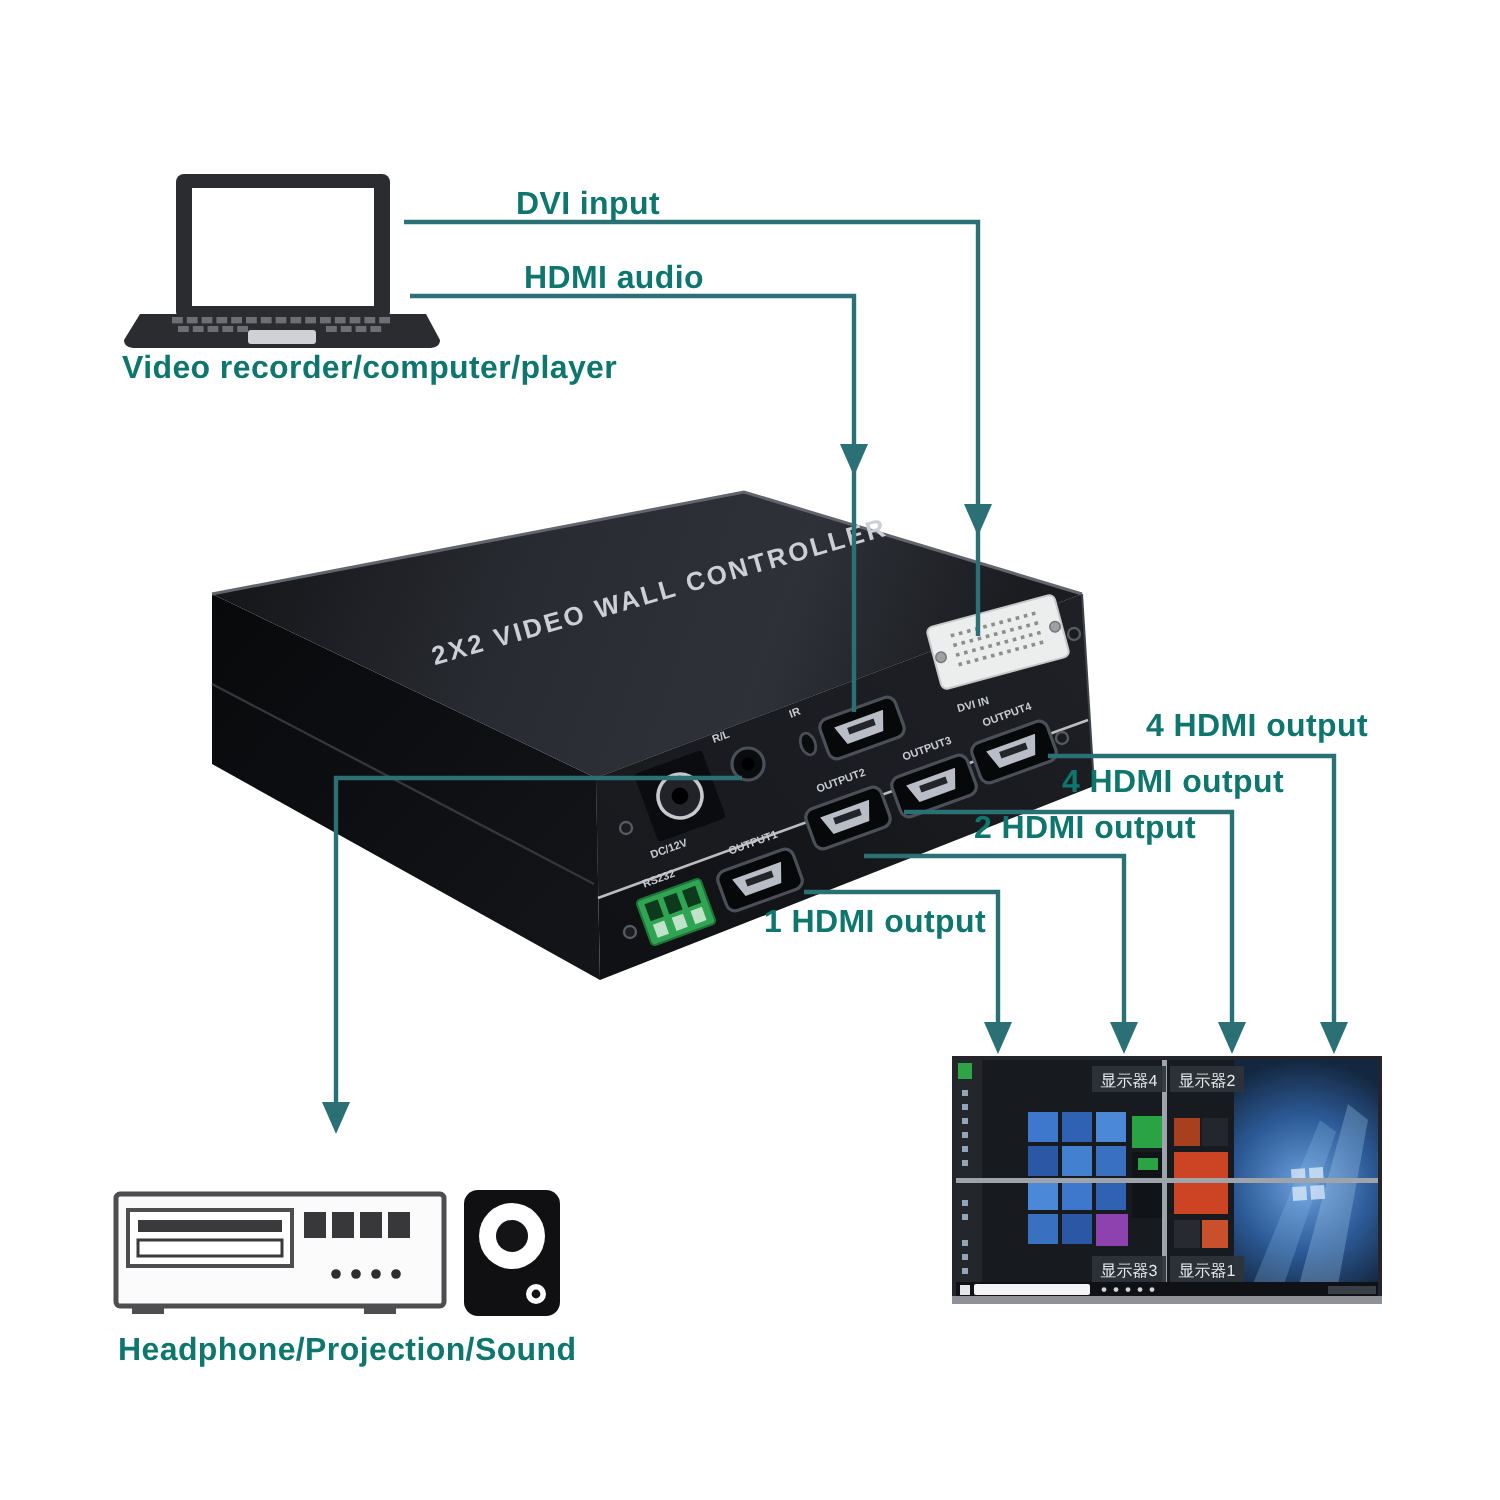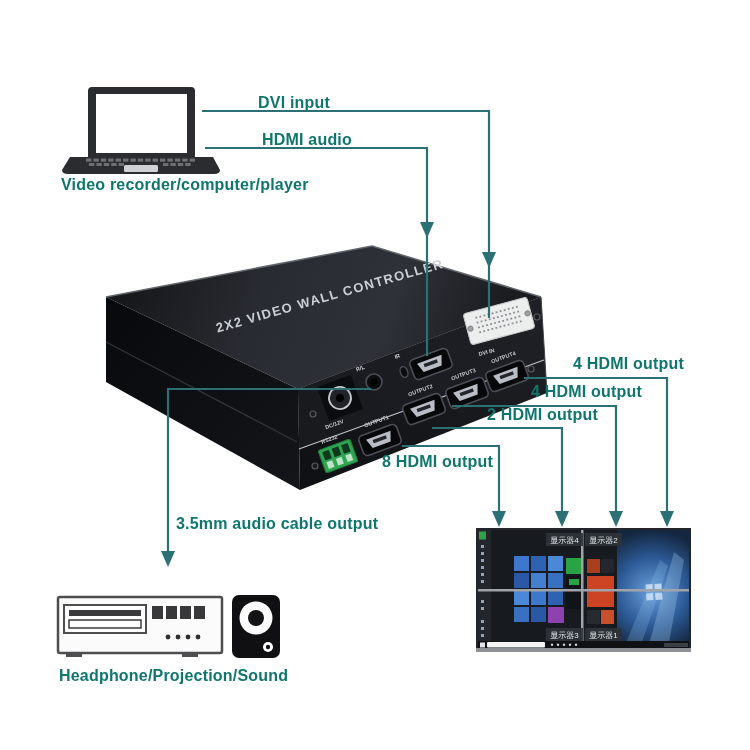--- a/index.html
+++ b/index.html
@@ -318,17 +318,16 @@
     <polygon points="660,511 674,511 667,527"></polygon>
   </g>
 </svg>
 
 <div class="lbl" style="left:258px;top:94px;">DVI input</div>
 <div class="lbl" style="left:262px;top:131px;">HDMI audio</div>
 <div class="lbl" style="left:61px;top:176px;">Video recorder/computer/player</div>
 <div class="lbl" style="left:563px;top:355px;margin-left:10px;">4 HDMI output</div>
 <div class="lbl" style="left:531px;top:383px;">4 HDMI output</div>
 <div class="lbl" style="left:487px;top:406px;text-align:right;">2 HDMI output</div>
-<div class="lbl" style="left:382px;top:453px;">8 HDMI output</div>
-<div class="lbl" style="left:176px;top:515px;">3.5mm audio cable output</div>
+<div class="lbl" style="left:382px;top:453px;">1 HDMI output</div>
 <div class="lbl" style="left:59px;top:667px;">Headphone/Projection/Sound</div>
 
 </div>
 
 </body></html>

